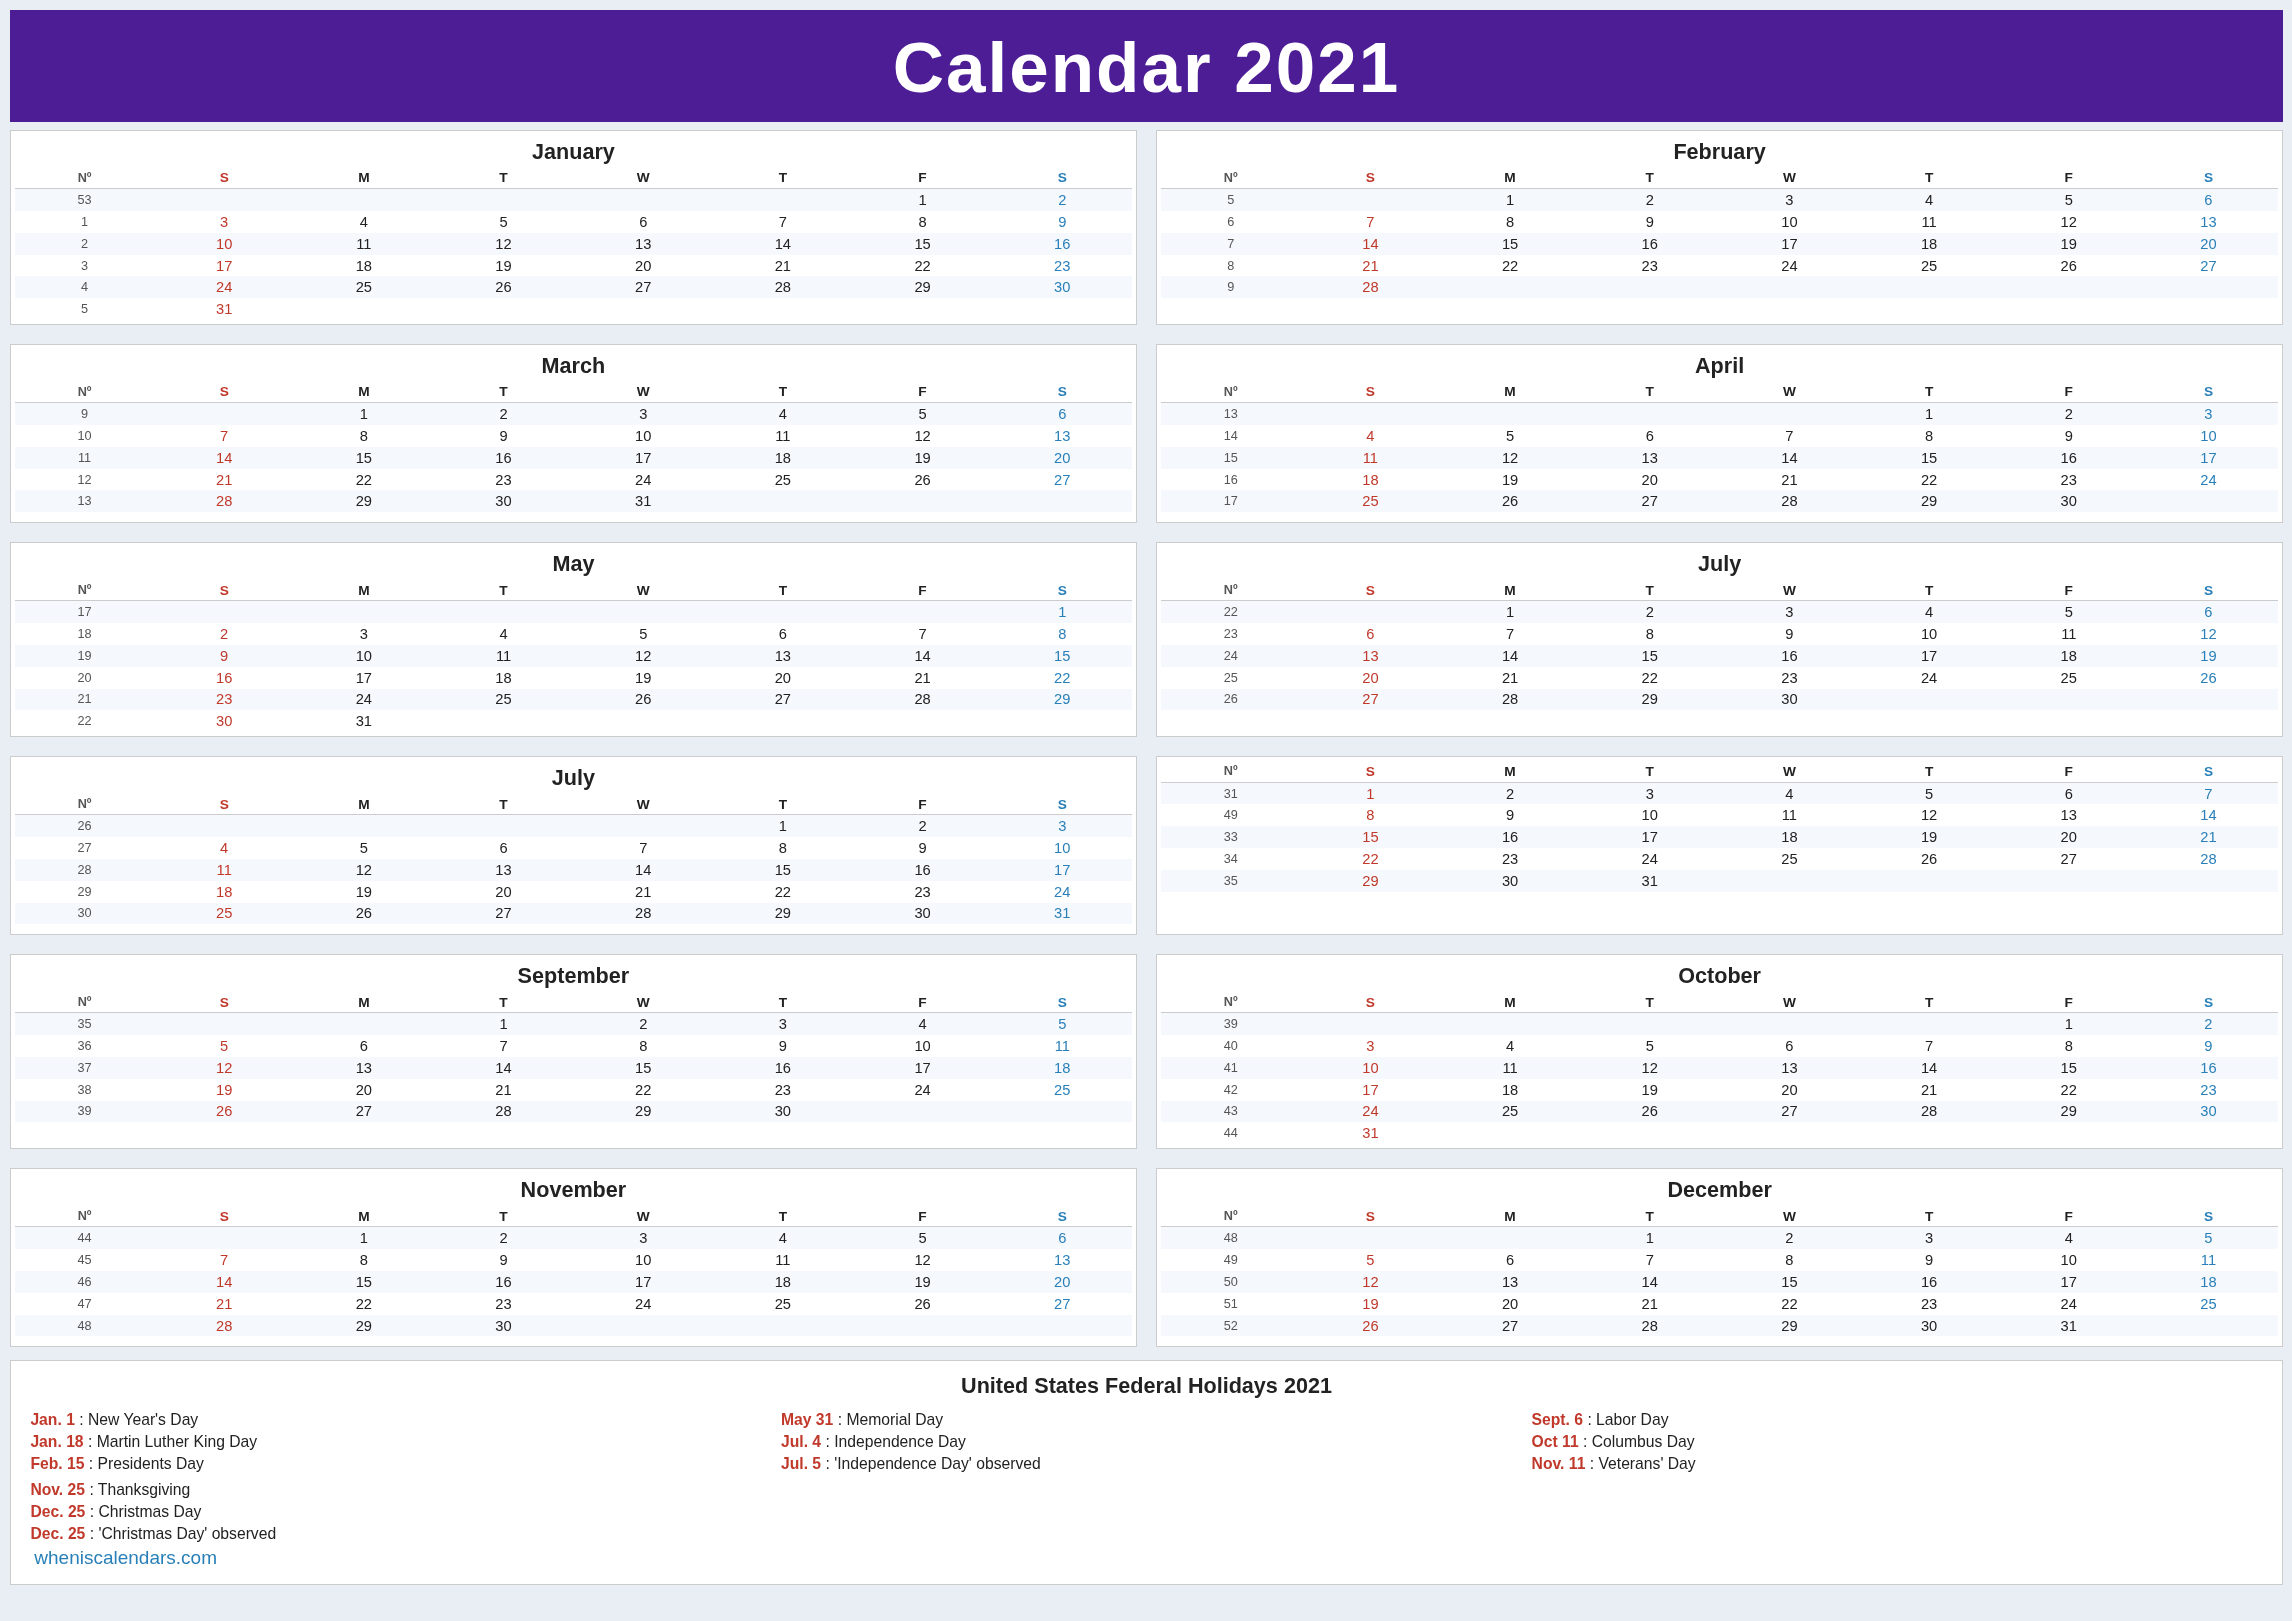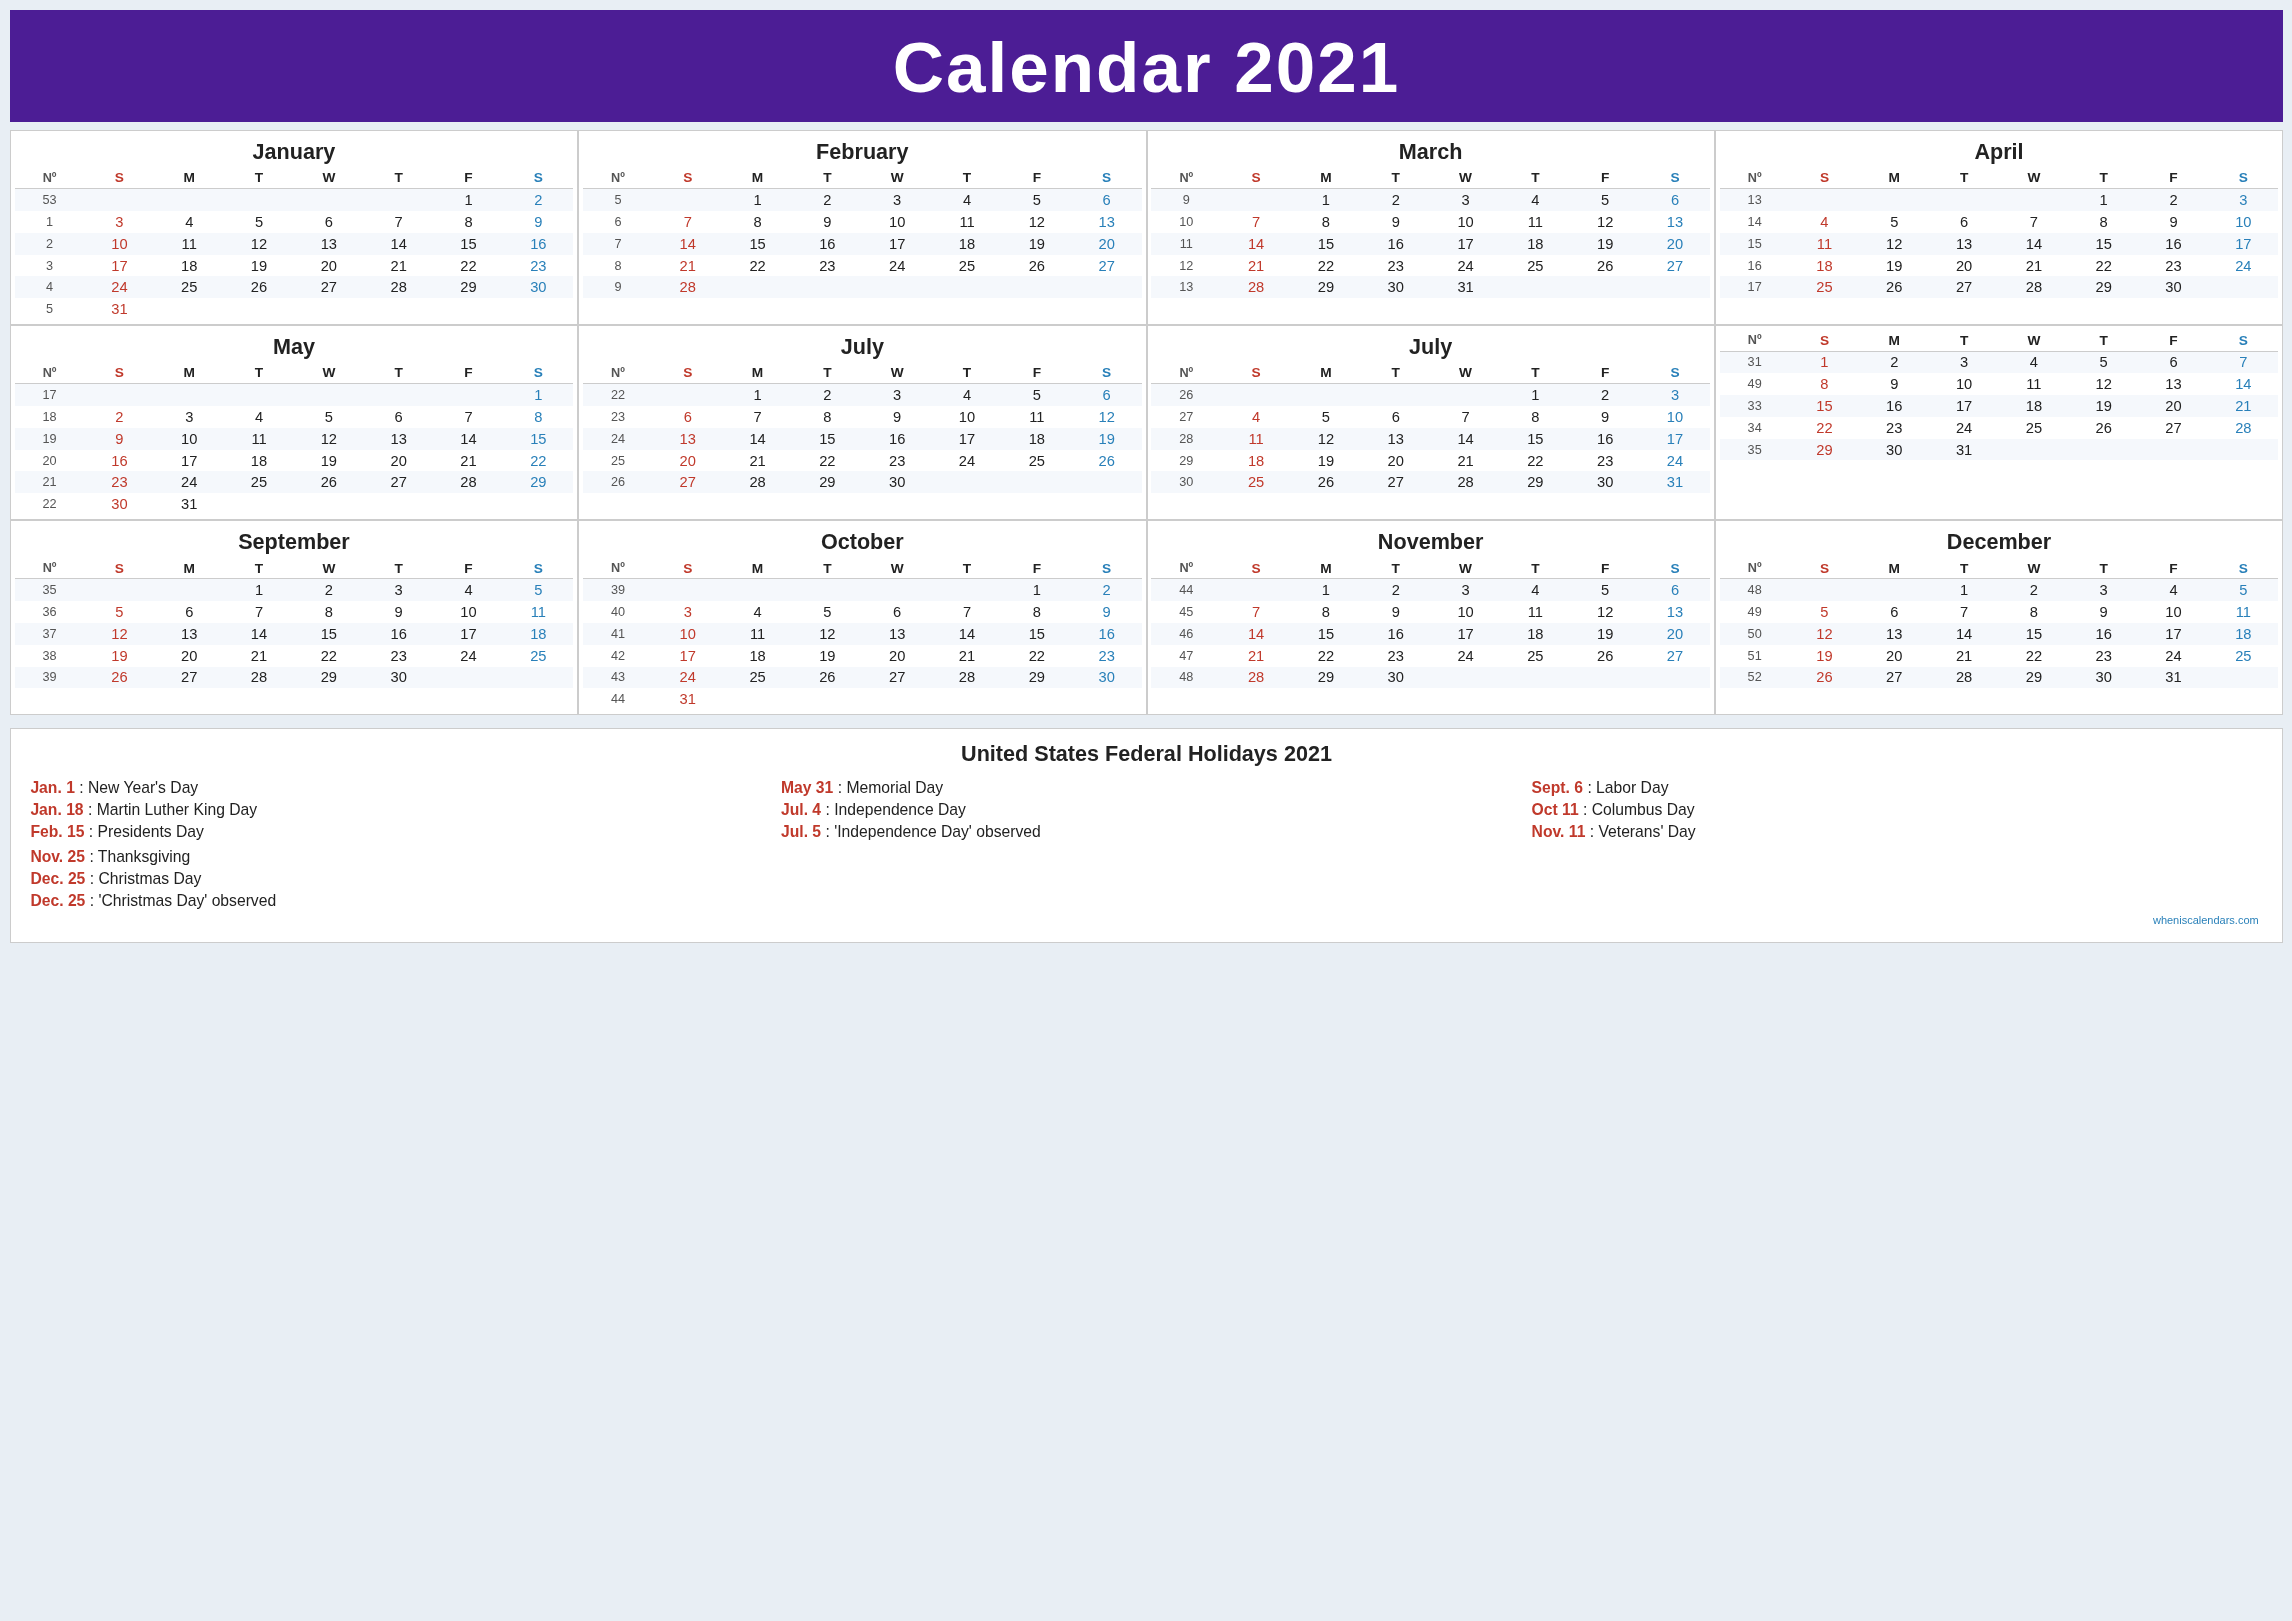--- a/index.html
+++ b/index.html
@@ -21,22 +21,22 @@
       margin-bottom: 7.8px;
     }
     .header h1 {
       color: white;
       font-size: 71px;
       font-weight: bold;
       letter-spacing: 2px;
     }
     .calendars-grid {
       display: grid;
-      grid-template-columns: repeat(4, 1fr);
-      gap: 0;
+      grid-template-columns: repeat(2, 1fr);
+      gap: 19px;
       margin-bottom: 7.8px;
     }
     .month-container {
       background: white;
       border: 1px solid #ccc;
       padding: 3.9px;
     }
     .month-title {
       text-align: center;
       font-size: 21.6px;
@@ -95,22 +95,21 @@
     .holiday-item {
       font-size: 15.7px;
       color: #222;
       padding: 2px 0;
     }
     .holiday-item .hdate {
       color: #c0392b;
       font-weight: bold;
     }
     .attribution {
-      text-align: right;
-      font-size: 11px;
+      font-size: 19px;
       color: #2980b9;
       padding: 2px 3.9px;
     }
     .attribution a { color: #2980b9; text-decoration: none; }
   </style>
 </head>
 <body>
 
 <div class="main-container">
   <div class="header">

